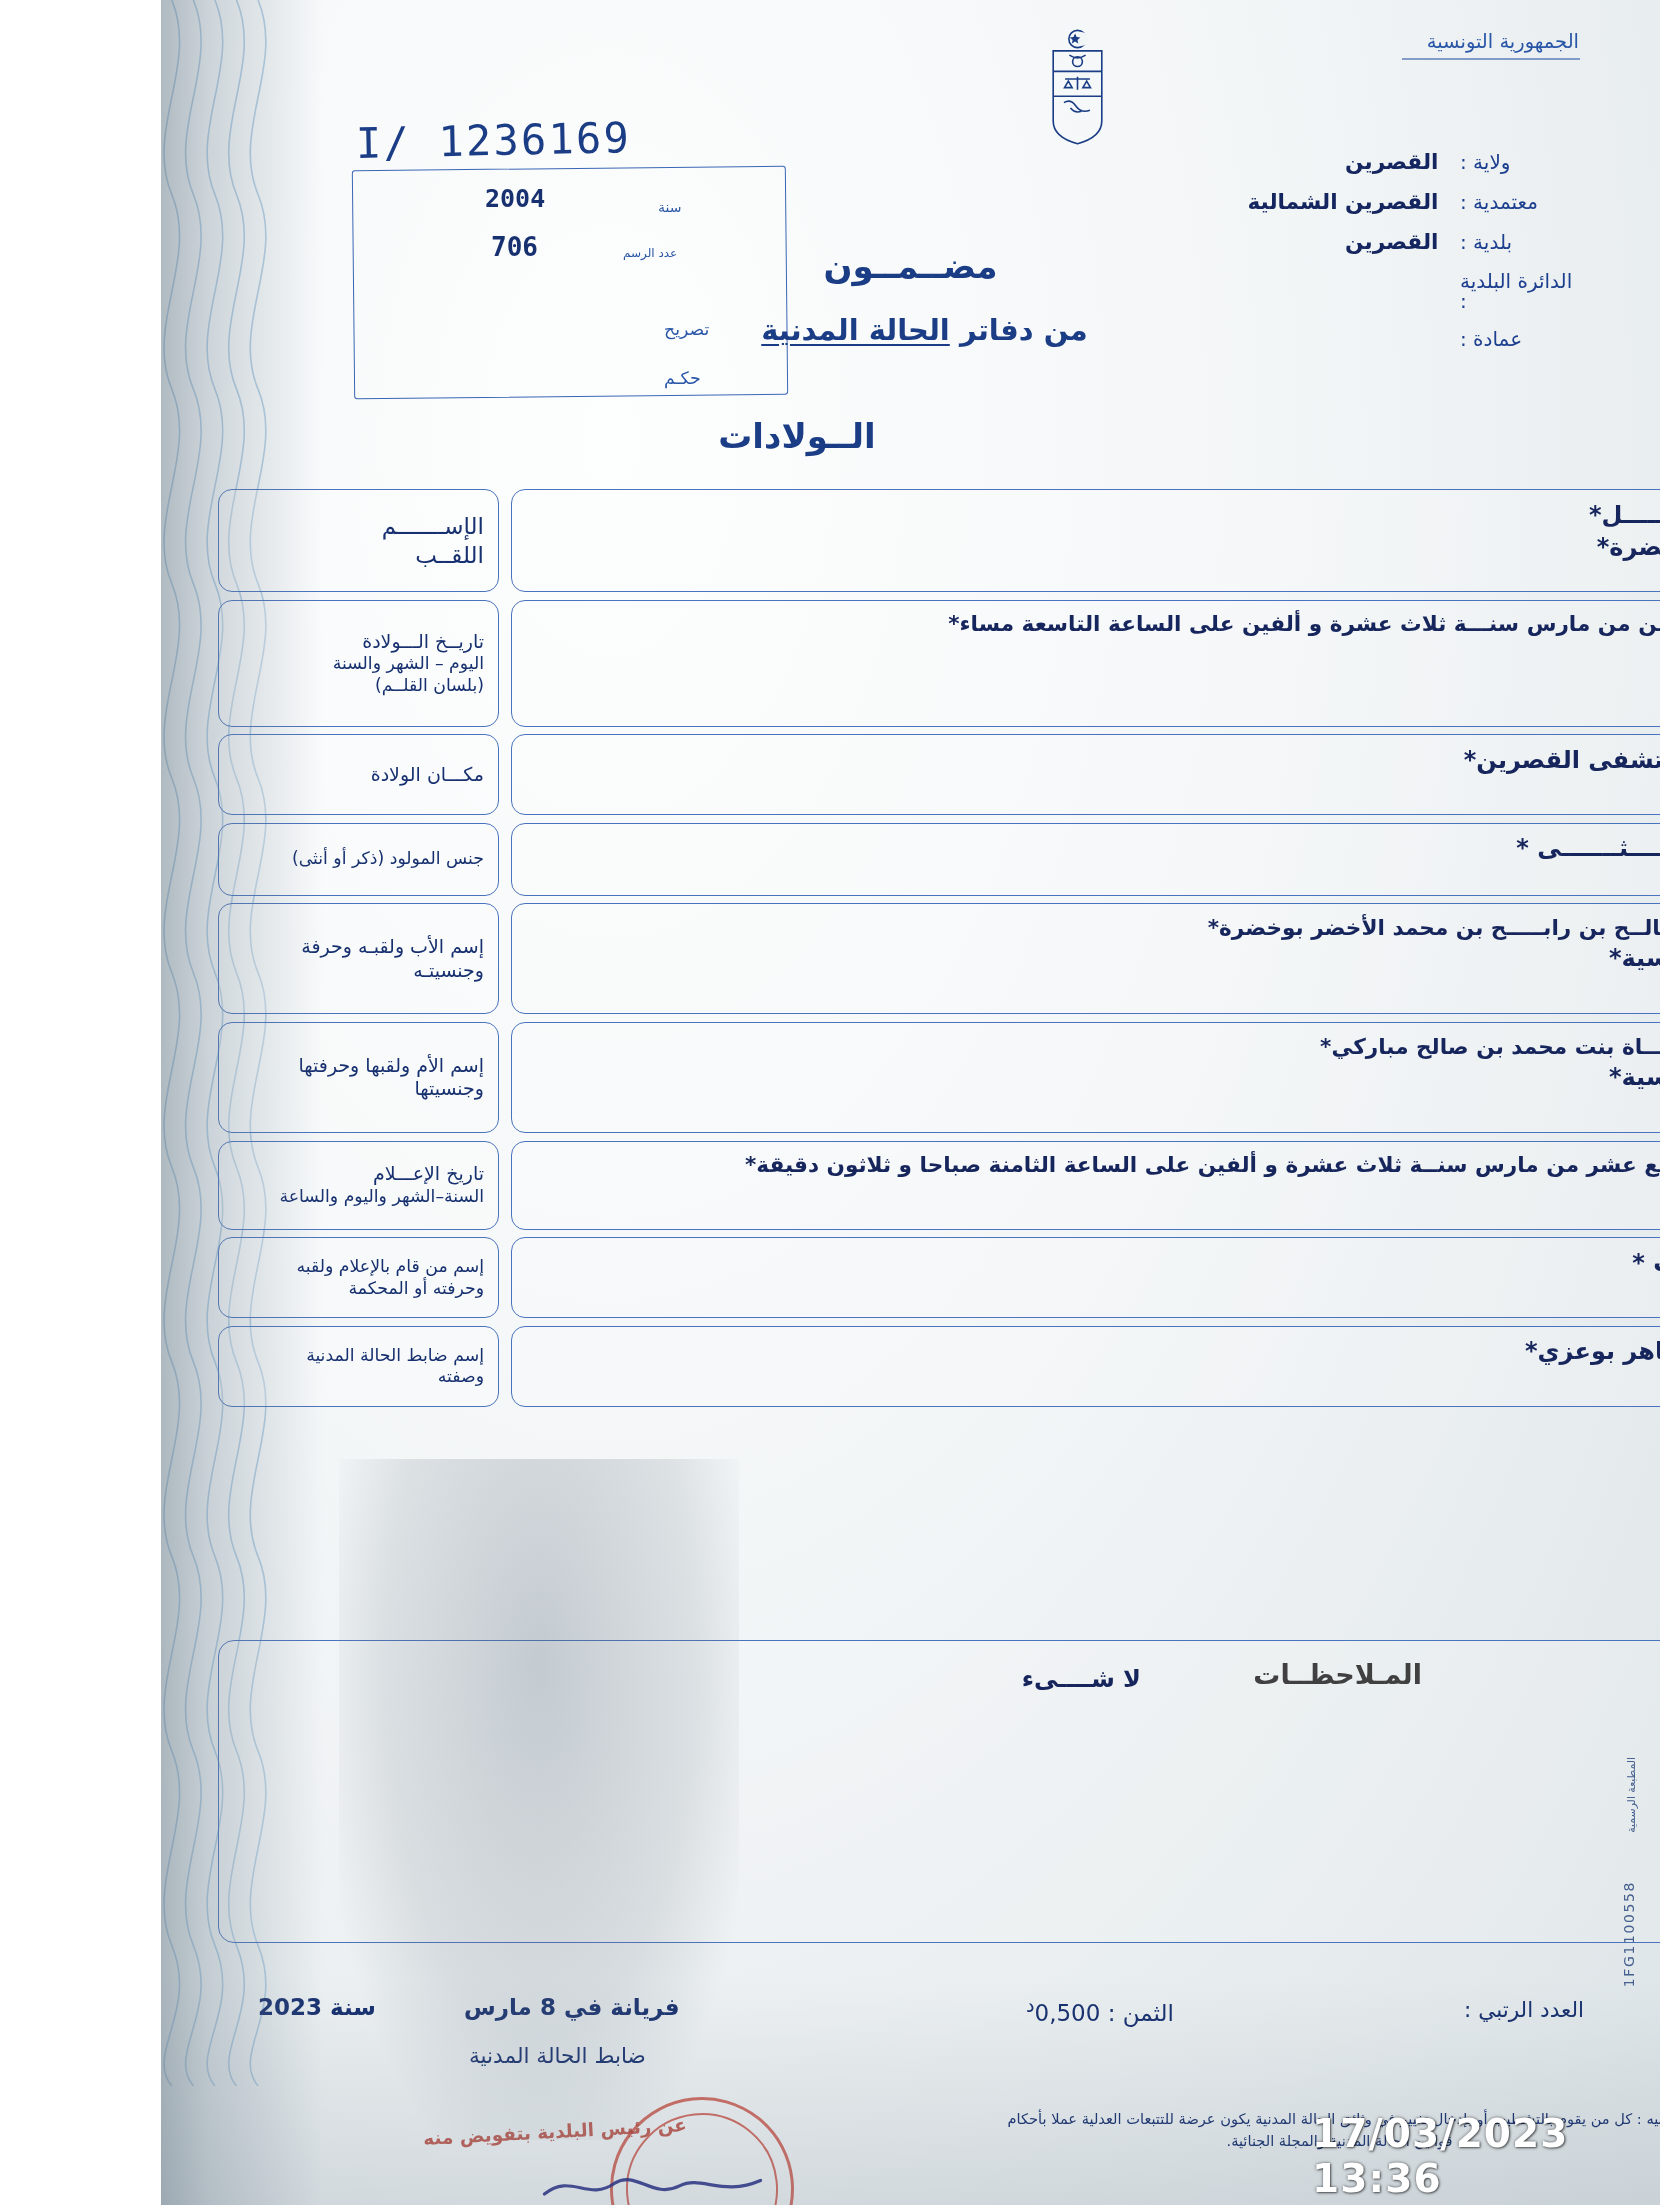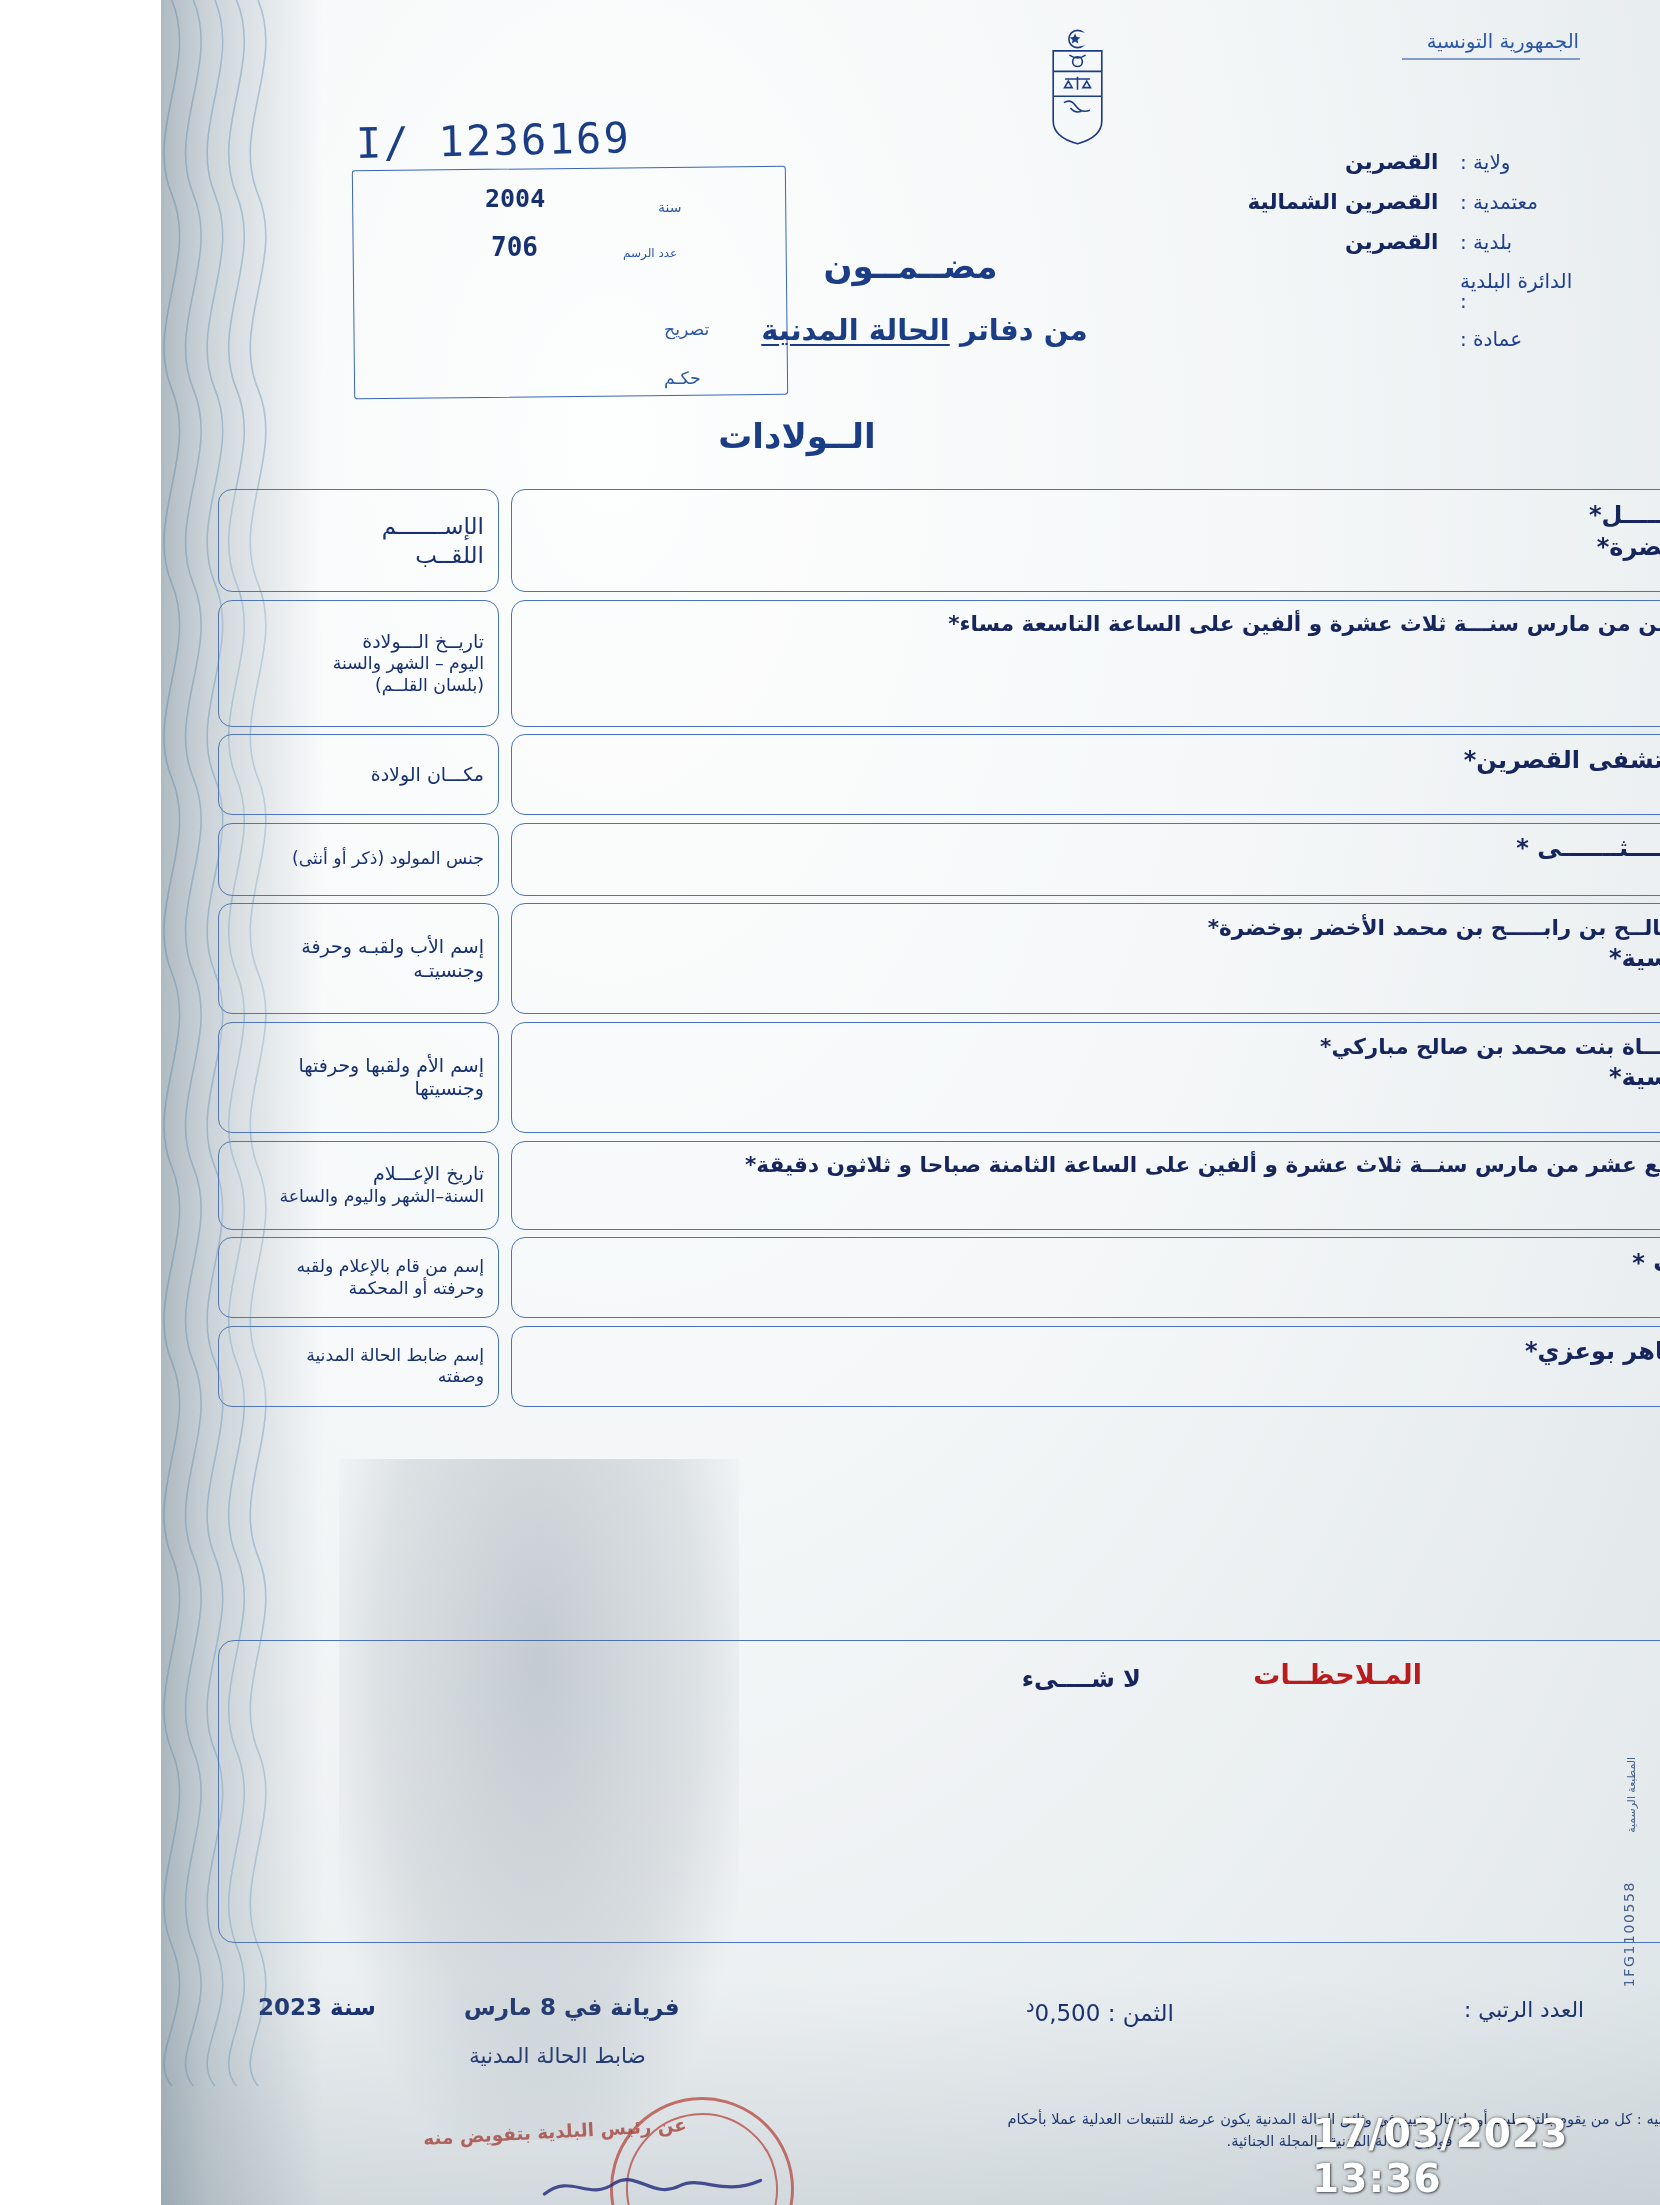--- a/index.html
+++ b/index.html
@@ -276,21 +276,21 @@
     border: 1.6px solid #4a73bd;
     border-radius: 16px;
     background: rgba(255,255,255,0.12);
   }
   .notes-title {
     position: absolute;
     right: 303px; top: 18.4px;
     font-size: 27px;
     font-weight: 700;
     letter-spacing: 3.2px;
-    color: #b91c1c;
+    color: #404040;
   }
   .notes-value {
     position: absolute;
     right: 584px; top: 24px;
     font-size: 24px;
     font-weight: 700;
     letter-spacing: 3.2px;
     color: #16255c;
   }
 

